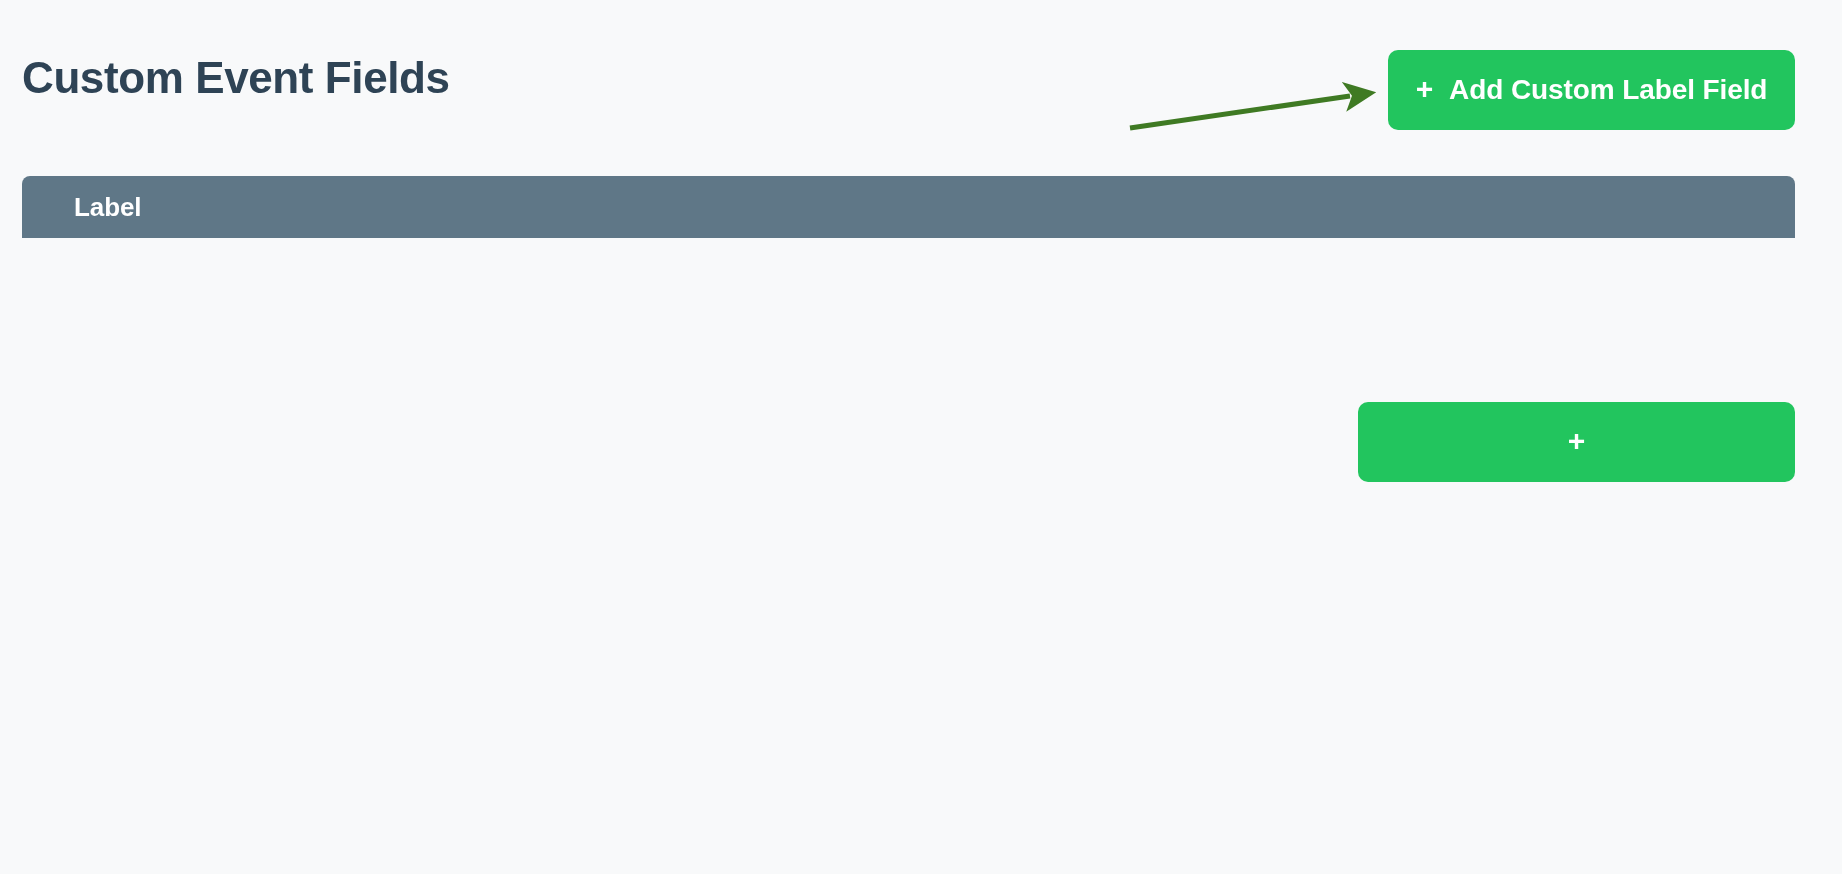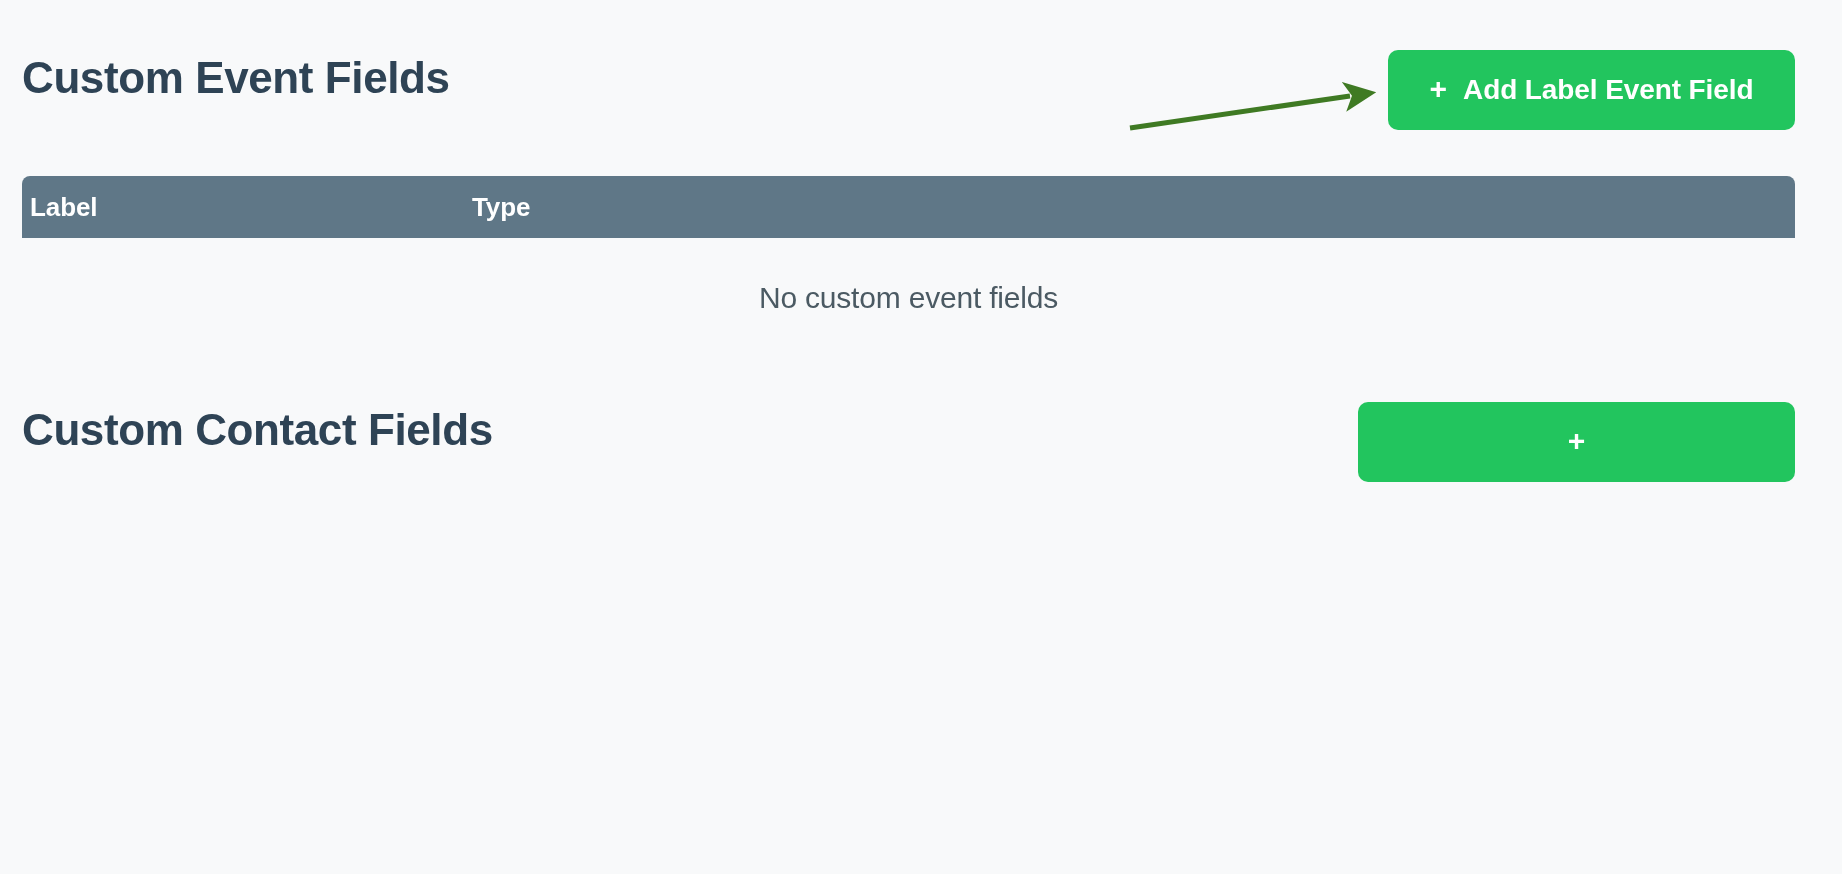--- a/index.html
+++ b/index.html
@@ -98,21 +98,21 @@
     border-radius: 8px 8px 0 0;
     color: #ffffff;
     font-size: 26px;
     font-weight: bold;
     letter-spacing: -0.1px;
   }
   .th {
     box-sizing: border-box;
     white-space: nowrap;
   }
-  .th-label { width: 450px; padding-left: 8px; }
+  .th-label { width: 450px; padding-left: 8px; margin-left: 44px; }
   .th-type  { width: 442px; }
   .th-field { flex: 1; }
 
   .table-empty {
     height: 120px;
     display: flex;
     align-items: center;
     justify-content: center;
     color: #4b5a63;
     font-size: 30px;
@@ -134,37 +134,34 @@
 
 <div class="page">
 
   <section class="section" id="section-event">
 
     <div class="section-head">
       <h1 class="section-title">Custom Event Fields</h1>
 
       <button class="btn-add" id="btn-add-event">
         <span class="btn-plus">+</span>
-        <span>Add Label Event Field</span>
+        <span>Add Custom Label Field</span>
       </button>
     </div>
 
     <div class="table-wrap" id="table-event">
       <div class="table-header">
         <div class="th th-label">Label</div>
-        <div class="th th-type">Type</div>
       </div>
-      <div class="table-empty">No custom event fields</div>
     </div>
   </section>
 
   <section class="section" id="section-contact">
 
     <div class="section-head">
-      <h1 class="section-title">Custom Contact Fields</h1>
 
       <button class="btn-add" id="btn-add-contact">
         <span class="btn-plus">+</span>
       </button>
     </div>
 
   </section>
 
   <svg id="annotation-arrow" viewBox="0 0 290 100">
     <defs>

